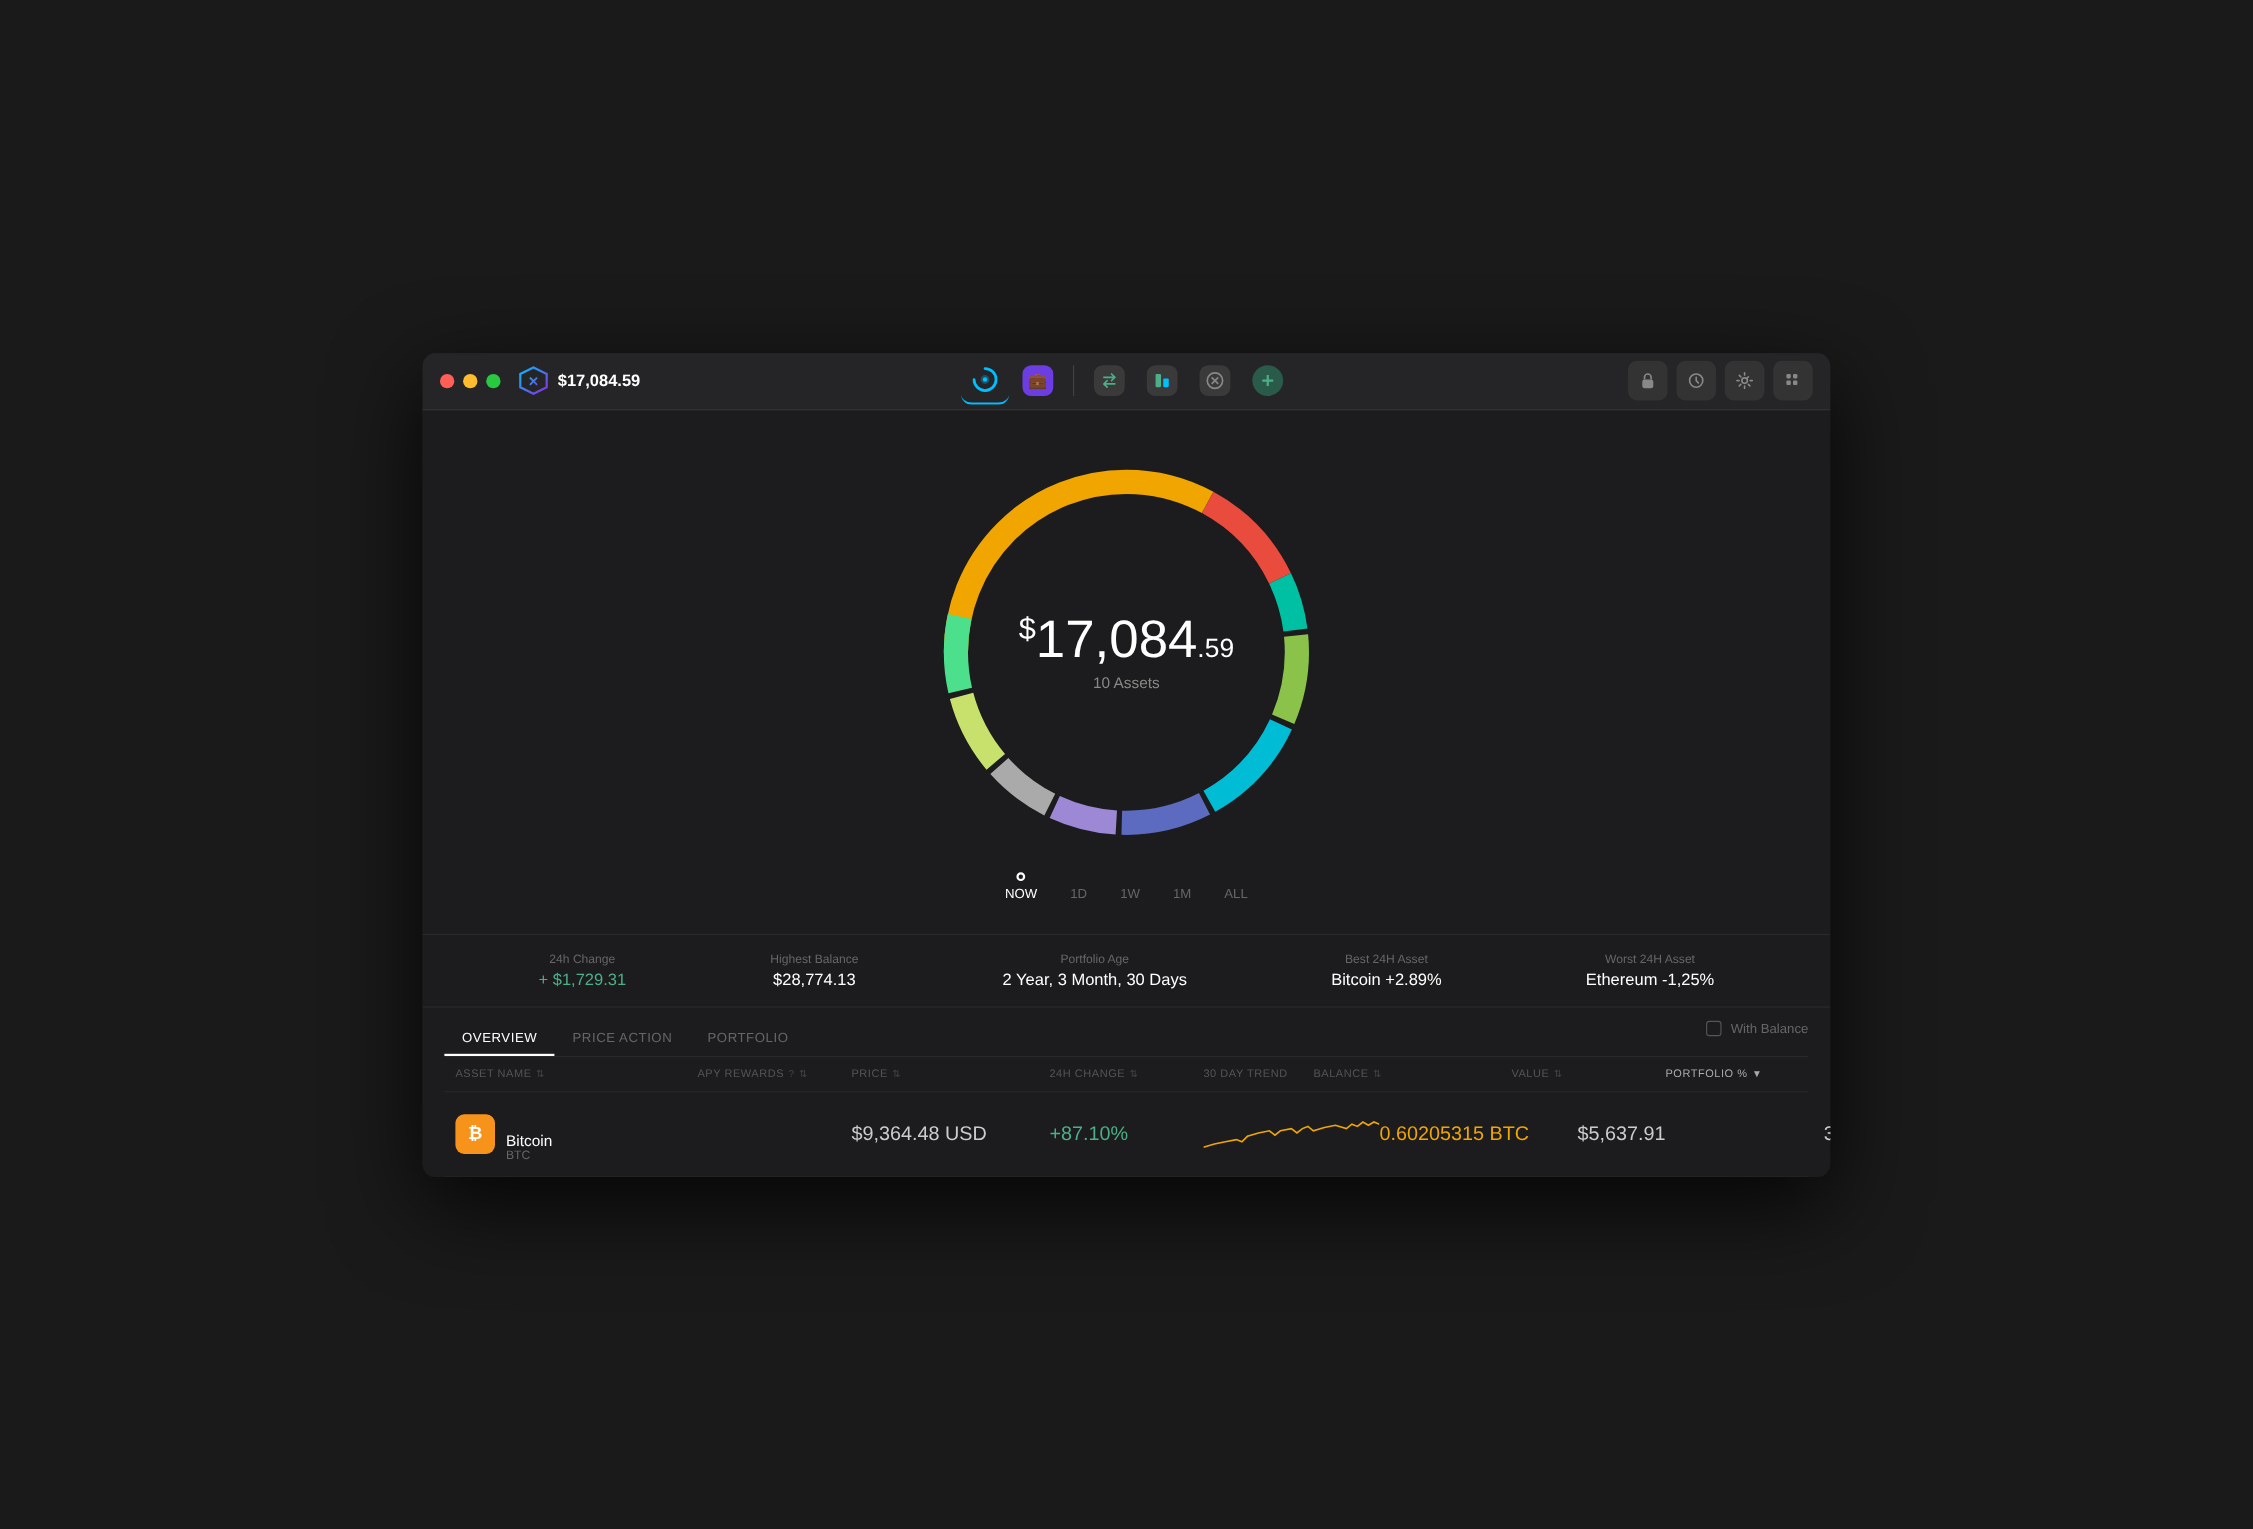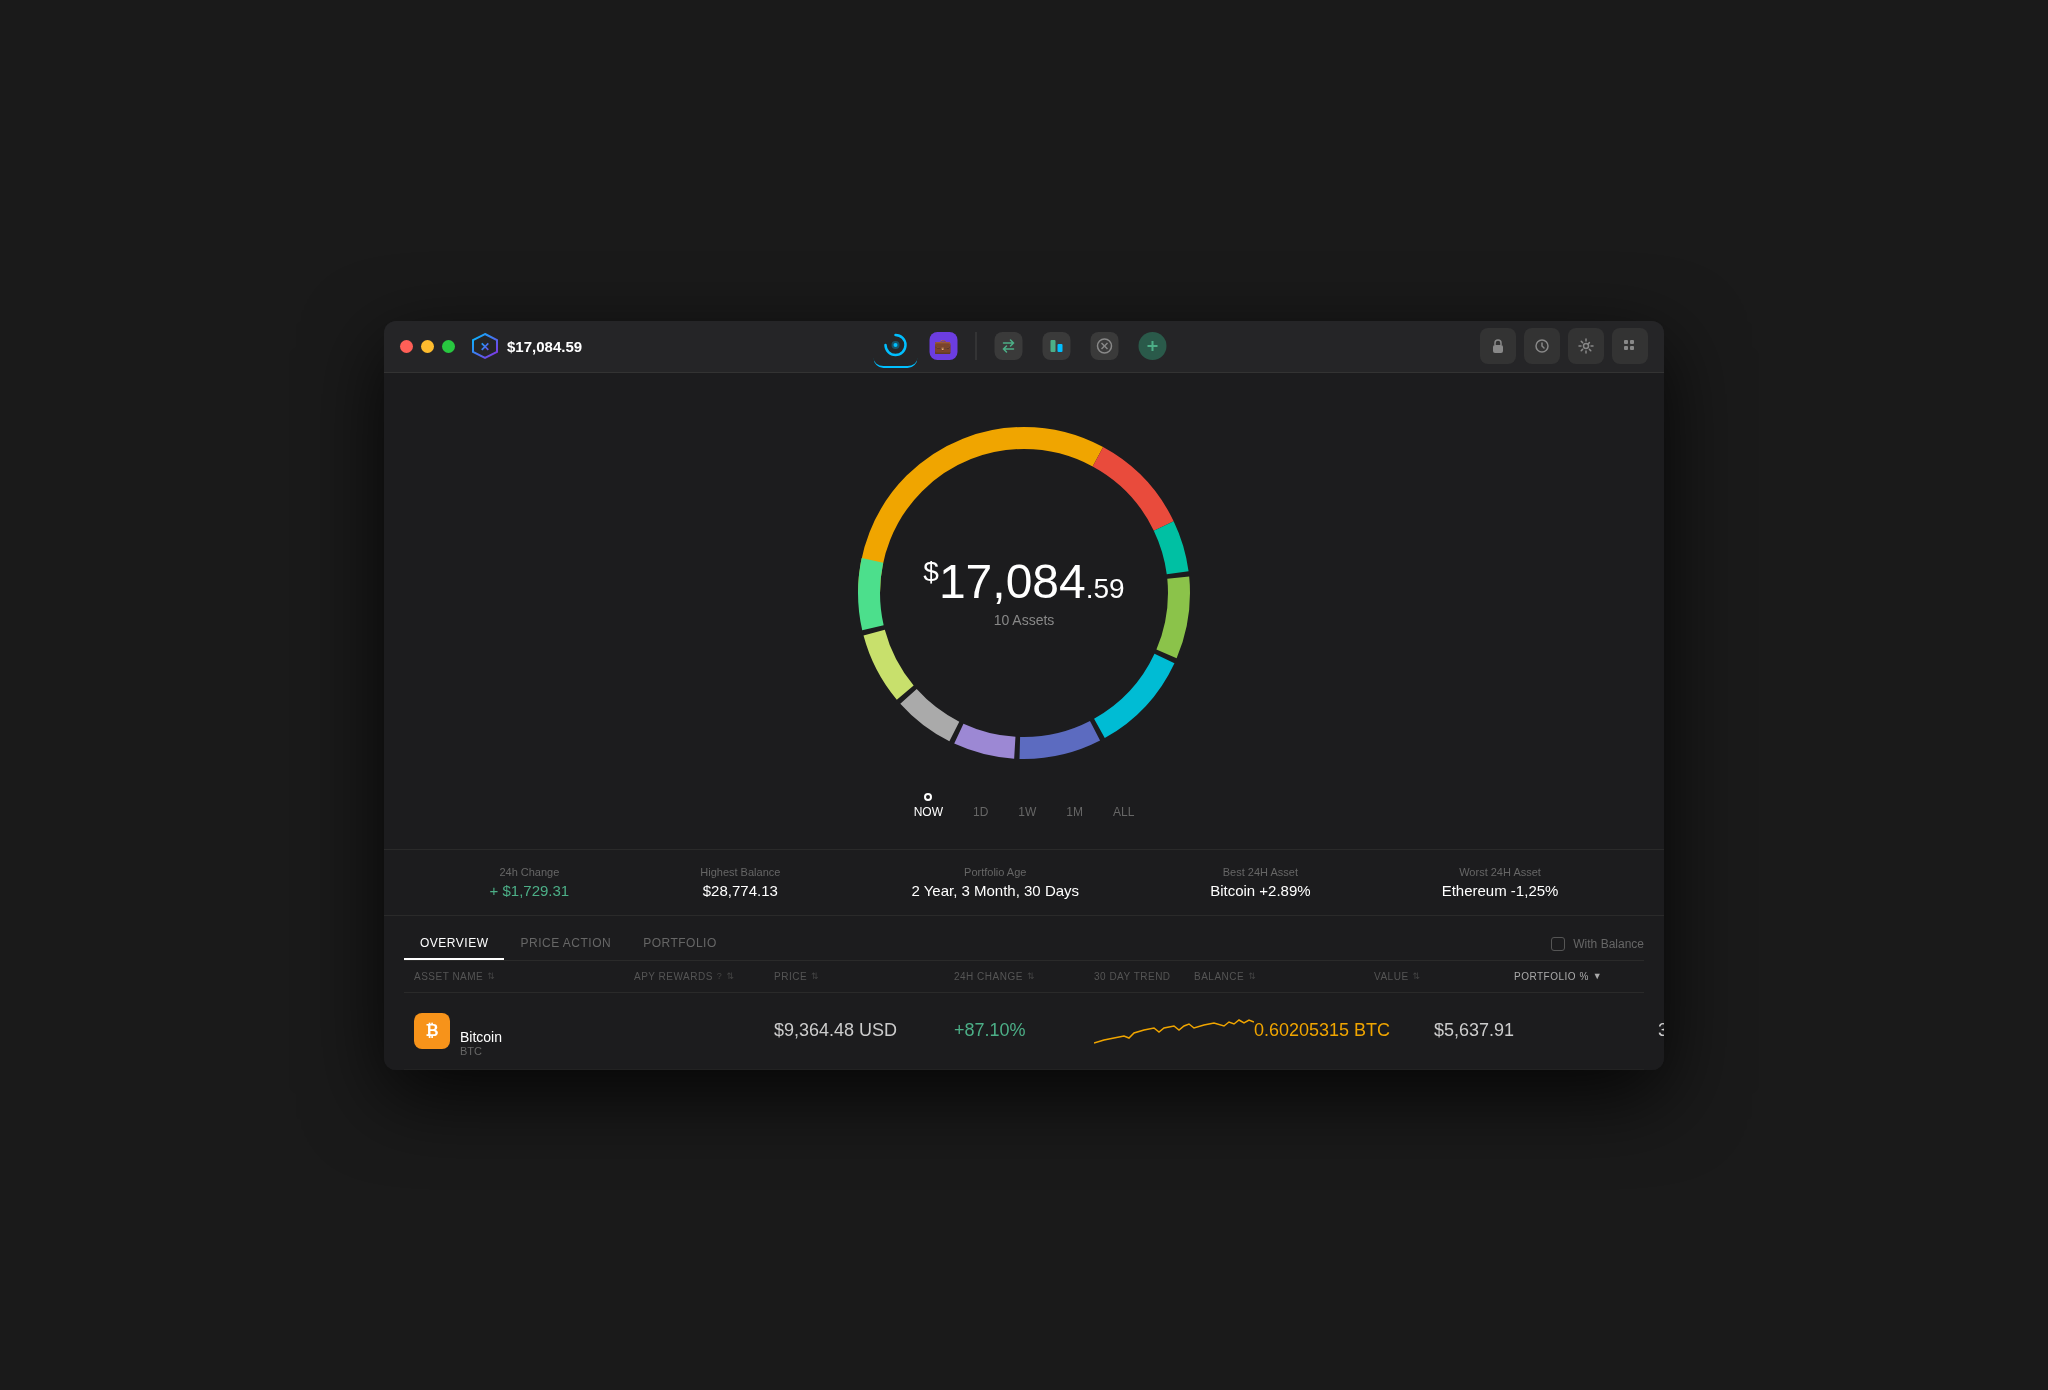--- a/index.html
+++ b/index.html
@@ -161,21 +161,21 @@
       line-height: 1;
     }
 
     .donut-amount .dollar {
       font-size: 28px;
       vertical-align: super;
       font-weight: 300;
     }
 
     .donut-amount .cents {
-      font-size: 28px;
+      font-size: 24px;
       font-weight: 300;
     }
 
     .donut-subtitle {
       font-size: 14px;
       color: #888;
       margin-top: 6px;
     }
 
     
@@ -238,21 +238,21 @@
       color: #4caf87;
     }
 
     
     .table-section {
       padding: 0 20px;
     }
 
     .table-tabs {
       display: flex;
-      align-items: center;
+      align-items: flex-start;
       gap: 0;
       padding: 12px 0 0 0;
       border-bottom: 1px solid #2a2a2a;
     }
 
     .table-tab {
       font-size: 12px;
       color: #666;
       padding: 8px 16px;
       cursor: pointer;

